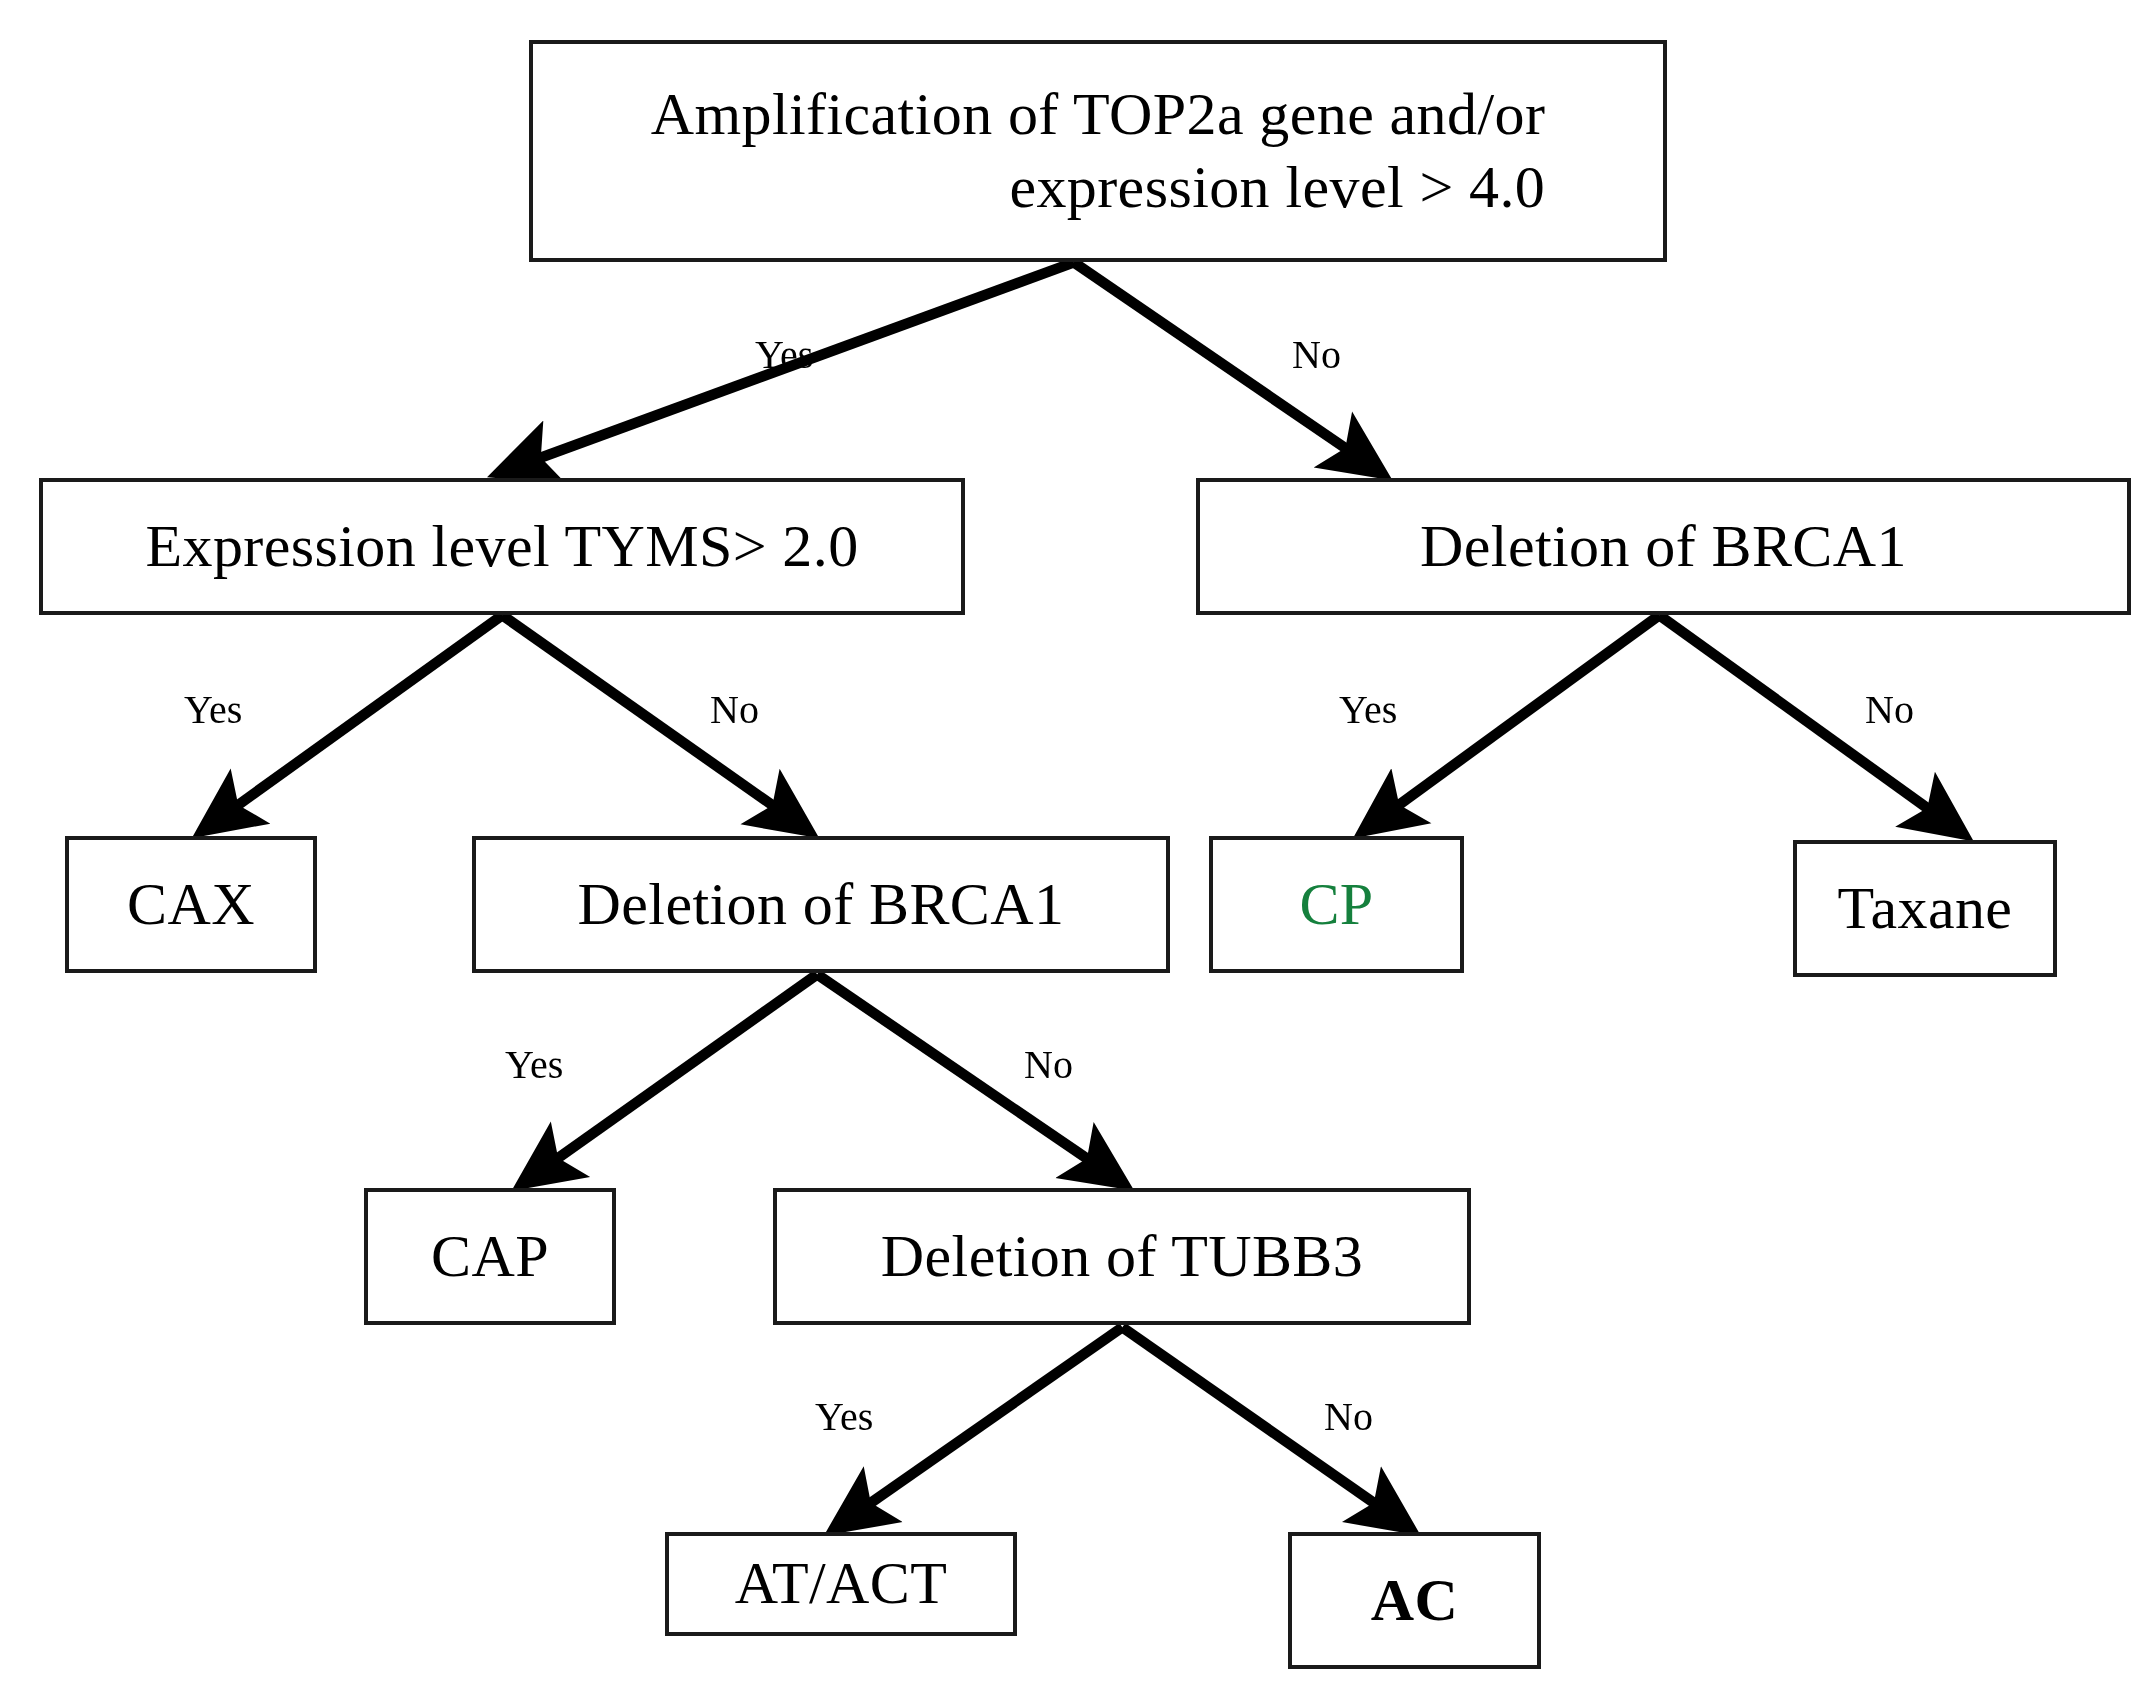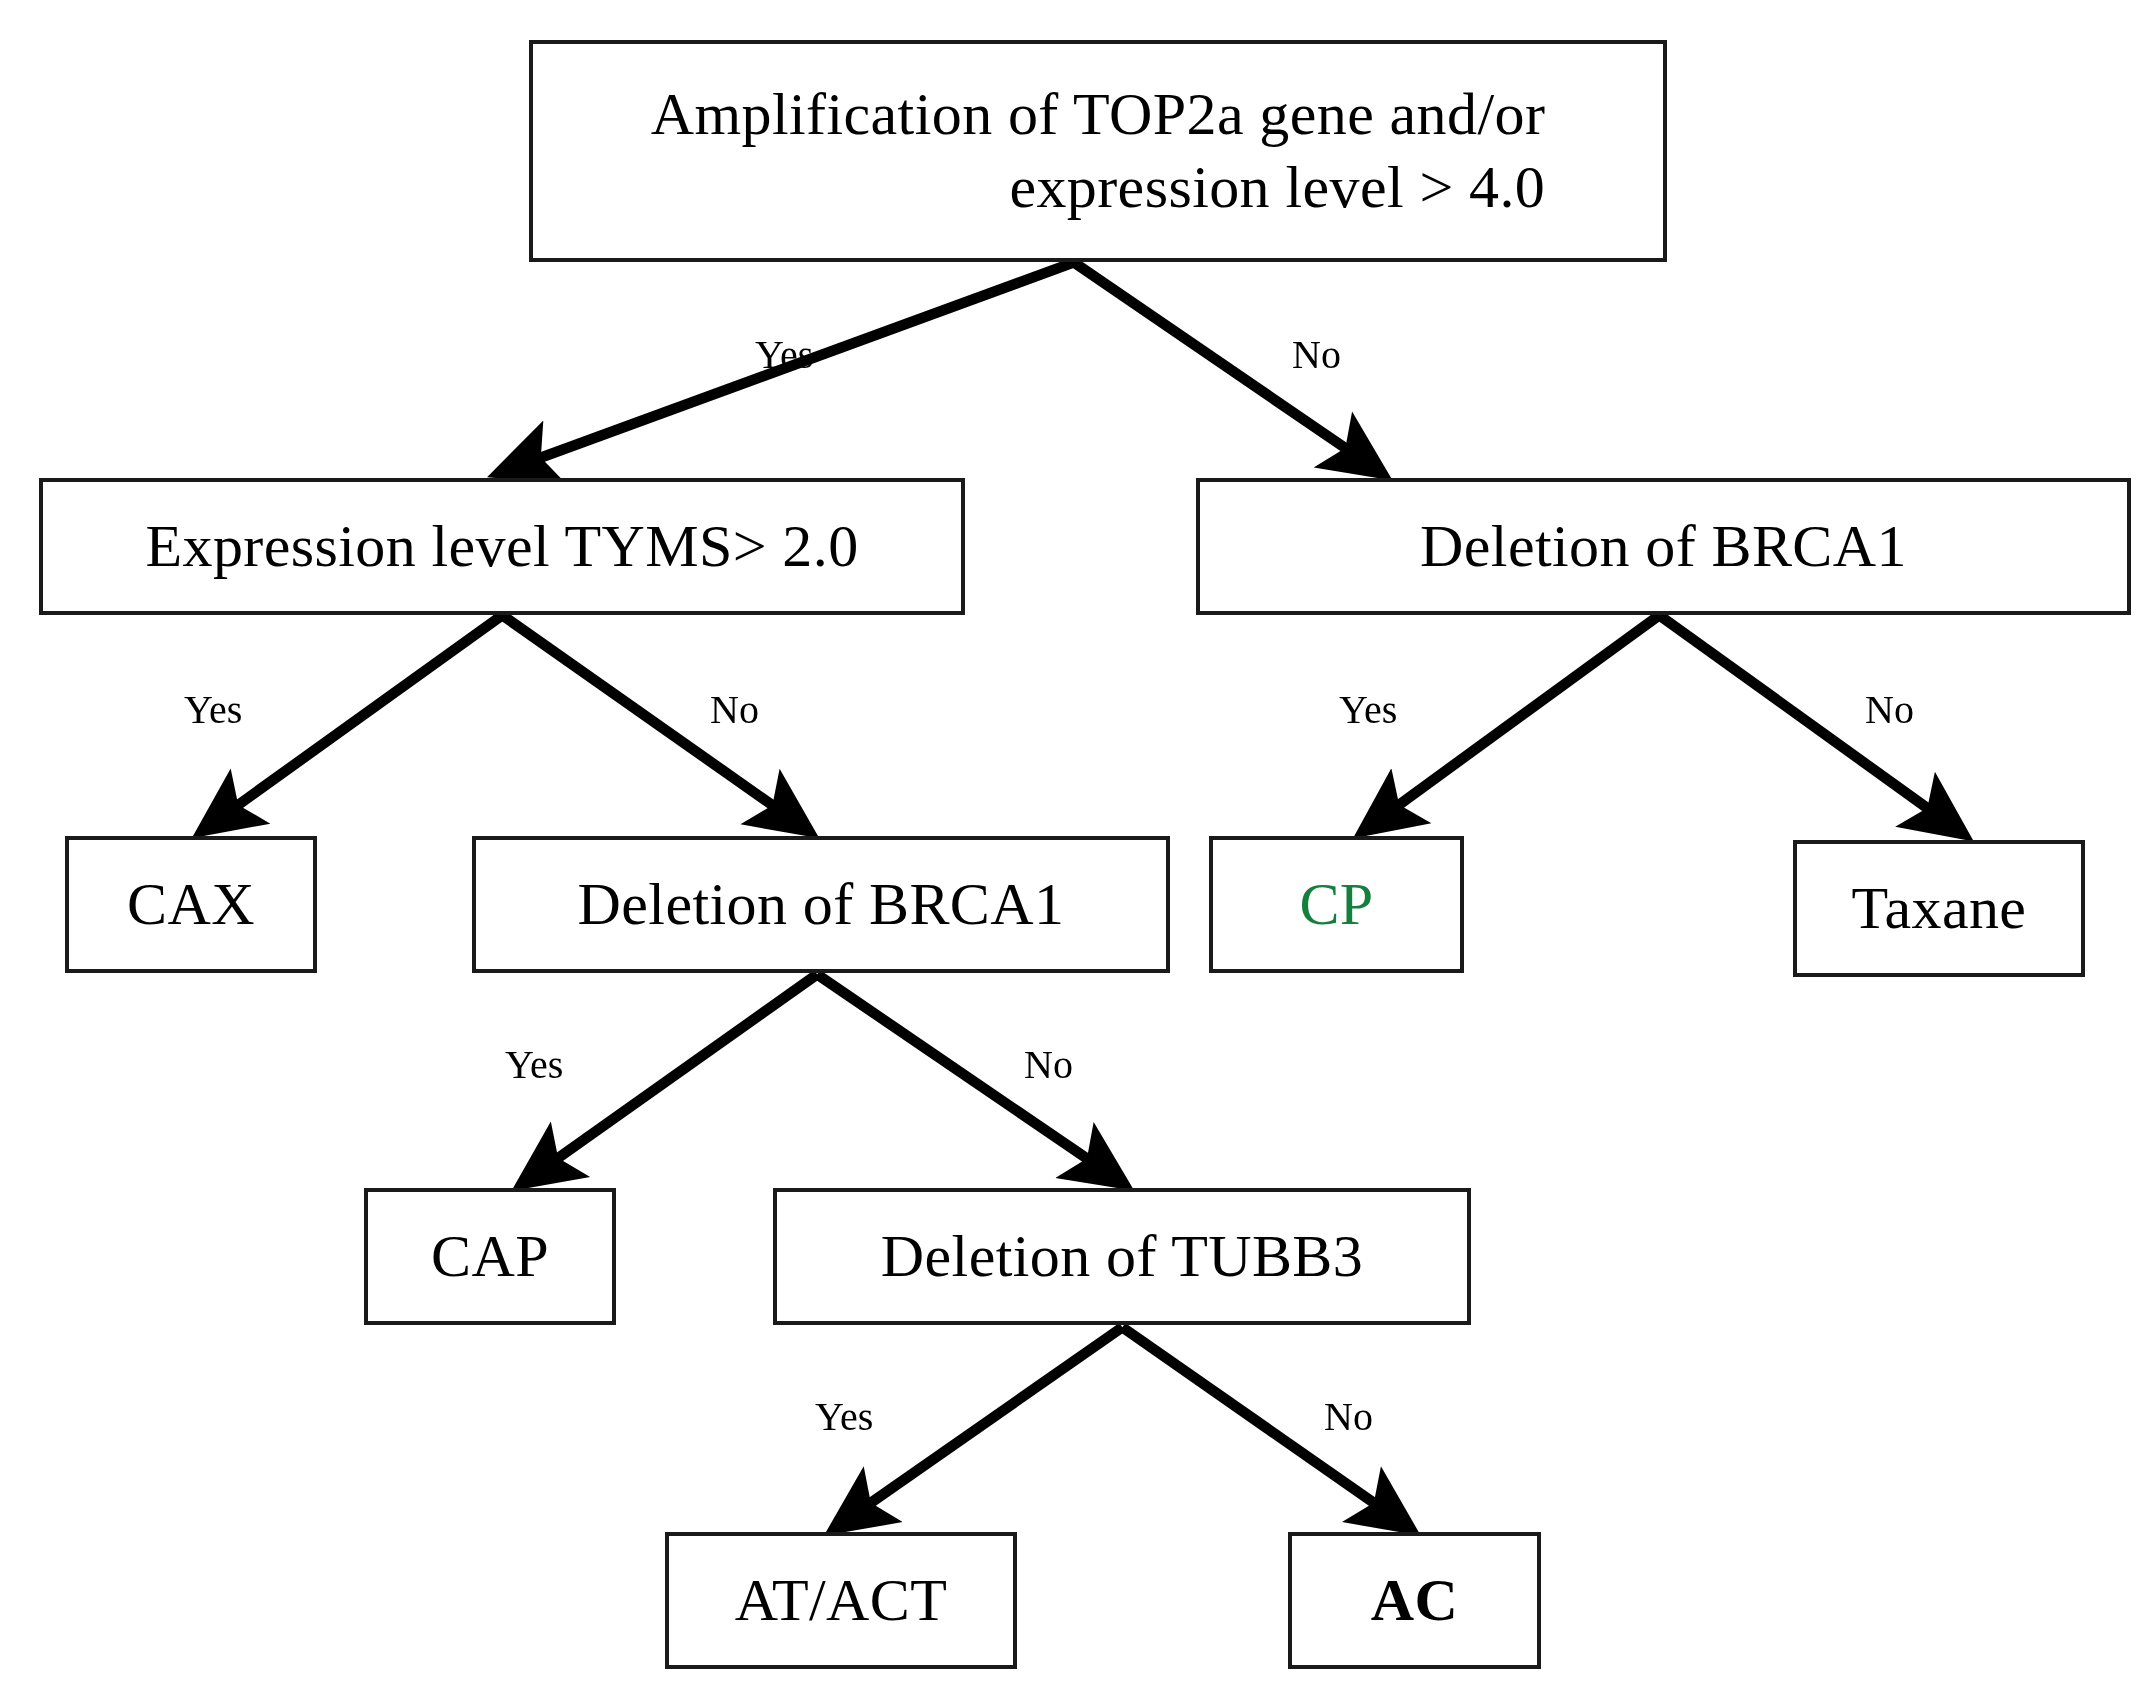--- a/index.html
+++ b/index.html
@@ -90,27 +90,27 @@
   <div class="node-box" style="left: 39px; top: 478px; width: 926px; height: 137px; border-color: rgb(26, 26, 26); color: rgb(0, 0, 0);">Expression level TYMS&gt; 2.0</div>
 
   <div class="node-box" style="left: 1196px; top: 478px; width: 935px; height: 137px; border-color: rgb(26, 26, 26); color: rgb(0, 0, 0);">Deletion of BRCA1</div>
 
   <div class="node-box" style="left: 65px; top: 836px; width: 252px; height: 137px; border-color: rgb(26, 26, 26); color: rgb(0, 0, 0);">CAX</div>
 
   <div class="node-box" style="left: 472px; top: 836px; width: 698px; height: 137px; border-color: rgb(26, 26, 26); color: rgb(0, 0, 0);">Deletion of BRCA1</div>
 
   <div class="node-box" style="left: 1209px; top: 836px; width: 255px; height: 137px; border-color: rgb(26, 26, 26); color: #15803d;">CP</div>
 
-  <div class="node-box" style="left: 1793px; top: 840px; width: 292px; height: 137px; border-color: rgb(26, 26, 26); color: rgb(0, 0, 0);">Taxane</div>
+  <div class="node-box" style="left: 1793px; top: 840px; width: 264px; height: 137px; border-color: rgb(26, 26, 26); color: rgb(0, 0, 0);">Taxane</div>
 
   <div class="node-box" style="left: 364px; top: 1188px; width: 252px; height: 137px; border-color: rgb(26, 26, 26); color: rgb(0, 0, 0);">CAP</div>
 
   <div class="node-box" style="left: 773px; top: 1188px; width: 698px; height: 137px; border-color: rgb(26, 26, 26); color: rgb(0, 0, 0);">Deletion of TUBB3</div>
 
-  <div class="node-box" style="left: 665px; top: 1532px; width: 352px; height: 137px; border-color: rgb(26, 26, 26); color: rgb(0, 0, 0);">AT/ACT</div>
+  <div class="node-box" style="left: 665px; top: 1532px; width: 352px; height: 104px; border-color: rgb(26, 26, 26); color: rgb(0, 0, 0);">AT/ACT</div>
 
   <div class="node-box" style="left: 1288px; top: 1532px; width: 253px; height: 137px; border-color: rgb(26, 26, 26); color: rgb(0, 0, 0); font-weight: bold;">AC</div>
 
   <div class="edge-label" style="left: 755px; top: 335px; color: rgb(0, 0, 0);">Yes</div>
   <div class="edge-label" style="left: 1292px; top: 335px; color: rgb(0, 0, 0);">No</div>
   <div class="edge-label" style="left: 184px; top: 690px; color: rgb(0, 0, 0);">Yes</div>
   <div class="edge-label" style="left: 710px; top: 690px; color: rgb(0, 0, 0);">No</div>
   <div class="edge-label" style="left: 1339px; top: 690px; color: rgb(0, 0, 0);">Yes</div>
   <div class="edge-label" style="left: 1865px; top: 690px; color: rgb(0, 0, 0);">No</div>
   <div class="edge-label" style="left: 505px; top: 1045px; color: rgb(0, 0, 0);">Yes</div>

